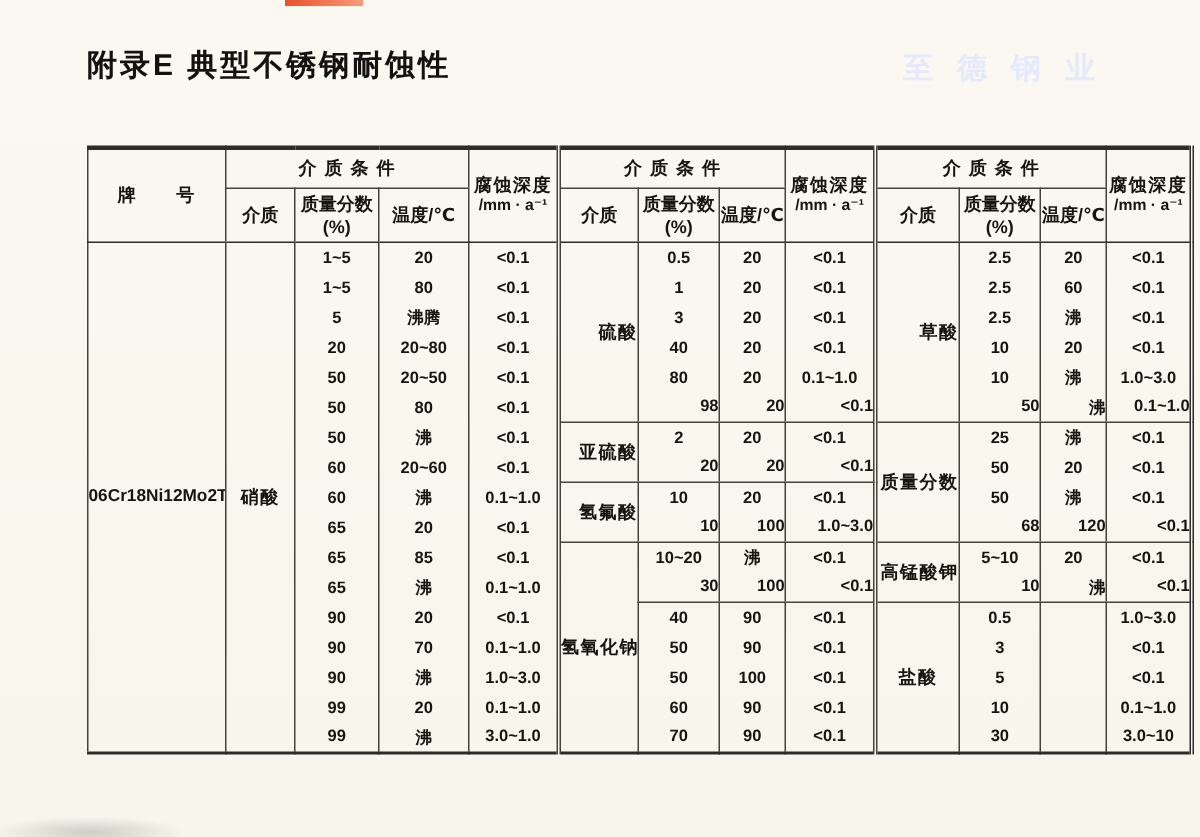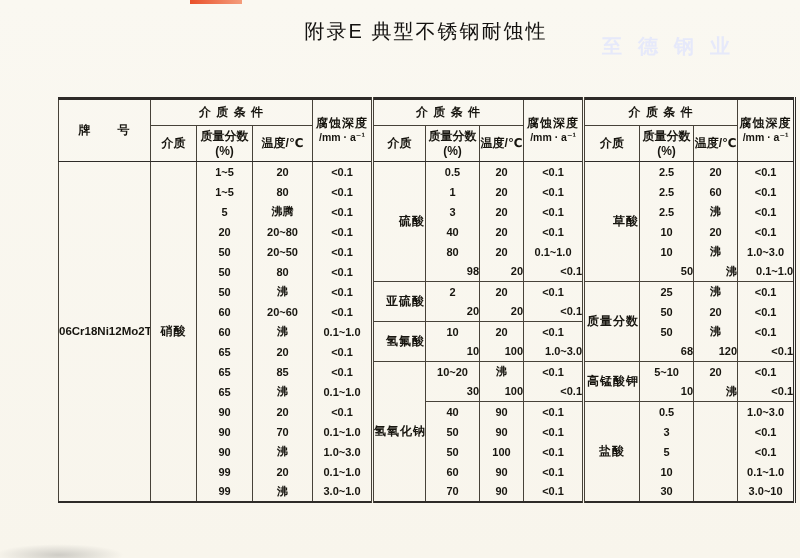--- a/index.html
+++ b/index.html
@@ -16,22 +16,22 @@
   }
   .accent-bar {
     position: absolute; top: 0; left: 190px; width: 52px; height: 4px;
     background: linear-gradient(90deg, #e9502a, #f49d7c);
   }
   .smudge {
     position: absolute; bottom: -8px; left: -6px; width: 130px; height: 22px;
     background: radial-gradient(ellipse at center, rgba(110,110,110,.30), rgba(110,110,110,0) 70%);
   }
   .title {
-    position: absolute; top: 18px; left: 58px; width: 736px;
-    text-align: center; font-size: 20px; font-weight: normal; color: #141210;
+    position: absolute; top: 30px; left: 58px; width: 736px;
+    text-align: left; font-size: 20px; font-weight: bold; color: #141210;
     letter-spacing: 2px;
   }
   .caption {
     position: absolute; top: 77px; left: 58px; width: 736px;
     text-align: center; font-size: 12.5px; font-weight: bold; color: #1a1815;
     letter-spacing: 1px;
   }
   .watermark {
     position: absolute; top: 34px; left: 572px; width: 188px;
     text-align: center; pointer-events: none;

